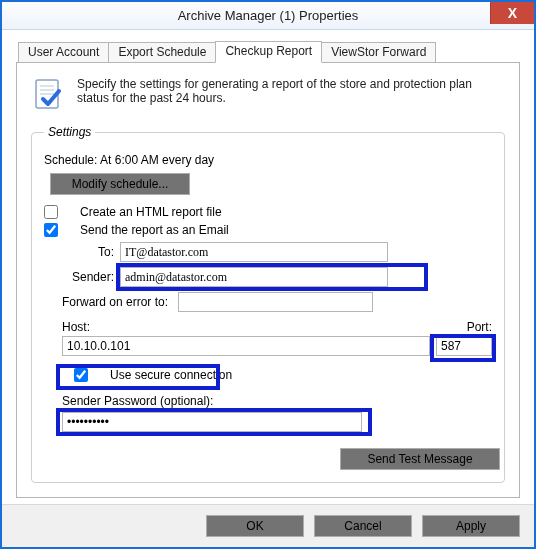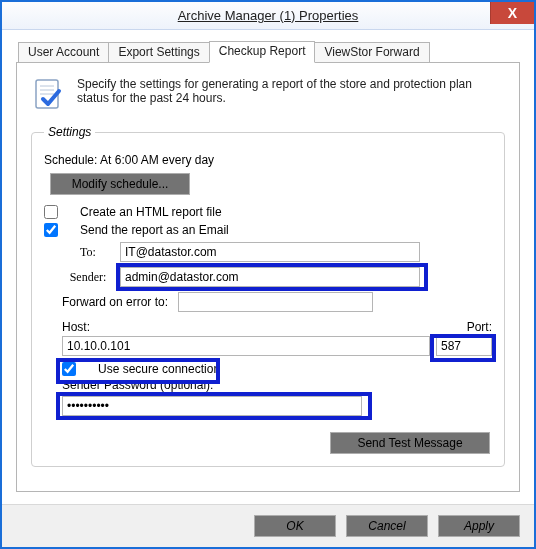--- a/index.html
+++ b/index.html
@@ -27,21 +27,20 @@
     border-bottom: 1px solid #c9d7ee;
     display: flex;
     align-items: center;
     position: relative;
   }
   .titlebar .title {
     flex: 1;
     text-align: center;
     font-size: 13px;
     color: #222;
-    text-decoration: underline;
   }
   .close-btn {
     position: absolute;
     right: 0;
     top: 0;
     width: 44px;
     height: 22px;
     background: #c8483b;
     color: #fff;
     display: flex;
@@ -138,86 +137,85 @@
   .chk input { width: 14px; height: 14px; margin:0; }
   .email-block { padding-left: 18px; }
   .field-row {
     display: flex;
     align-items: center;
     margin: 5px 0;
     gap: 6px;
   }
   .field-row label.col1 {
     width: 52px;
-    text-align: center;
-    font-family: Liberation Serif, serif;
+    text-align: right;
   }
   .txt {
     border: 1px solid #b5b5b5;
     height: 20px;
     padding: 1px 4px;
     font-family: inherit;
     font-size: 12px;
     background: #fff;
   }
-  .wfield { width: 300px; }
+  .wfield { width: 268px; font-family: Liberation Serif, serif; }
   .forward-row label { margin-right: 4px; }
   .forward-input { width: 195px; }
   .hostport {
     display: flex;
     align-items: flex-end;
     gap: 6px;
     margin-top: 8px;
   }
   .hostgroup { flex: 1; display:flex; flex-direction:column; }
   .portgroup { width: 56px; display:flex; flex-direction:column; }
   .hostgroup input { width: 100%; }
   .portgroup input { width: 100%; }
   .stacklabel { margin-bottom: 2px; }
   .secure-row { margin: 6px 0 2px 0; }
   .pw-label { margin-top: 2px; }
   .pw-input { width: 300px; }
   .send-test {
     position: absolute;
-    right: 14px;
+    right: 4px;
     bottom: 12px;
     width: 160px;
   }
   
   .hl {
     position: absolute;
     border: 4px solid #1020d0;
     pointer-events: none;
   }
   
   .dlg-buttons {
     display: flex;
     justify-content: flex-end;
     gap: 10px;
     padding: 10px 14px;
     background: #f0f0f0;
     border-top: 1px solid #d9d9d9;
   }
-  .dlg-buttons .btn { width: 82px; text-align:center;font-style:italic; }
+  .dlg-buttons .btn { width: 98px; text-align:center; }
 </style>
 </head>
 <body>
 
 <div class="window">
   <div class="titlebar">
     <div class="title">Archive Manager (1) Properties</div>
     <div class="close-btn">
       <span>X</span>
     </div>
   </div>
 
   <div class="content">
     <div class="tabs">
       <div class="tab">User Account</div>
-      <div class="tab">Export Settings</div>
+      <div class="tab">Export Schedule</div>
       <div class="tab active">Checkup Report</div>
       <div class="tab">ViewStor Forward</div>
     </div>
 
     <div class="tab-body">
 
       <div class="intro">
         <span class="icon">
           <svg viewBox="0 0 36 36" width="36" height="36">
             <rect x="5" y="3" width="22" height="28" rx="2" fill="#fff" stroke="#8aa3c4" stroke-width="1.5"></rect>
@@ -270,21 +268,21 @@
               <input class="txt" type="text" value="10.10.0.101" style="">
             </div>
             <div class="portgroup" style="position:relative;">
               <label class="stacklabel" style="text-align:right;">Port:</label>
               <input class="txt" type="text" value="587" style="">
               <div class="hl" style="left:-6px; top:14px; width:66px; height:28px;"></div>
             </div>
           </div>
 
           <div class="secure-row" style="position:relative;">
-            <label class="chk" style="margin:0;">
+            <label class="chk" style="margin:12px;">
               <input type="checkbox" checked="" style="">
               <span>Use secure connection</span>
             </label>
             <div class="hl" style="left:-6px; top:-4px; width:164px; height:26px;"></div>
           </div>
 
           <div class="row pw-label">Sender Password (optional):</div>
           <div style="position:relative;">
             <input class="txt pw-input" type="text" value="••••••••••" style="">
             <div class="hl" style="left:-6px; top:-4px; width:316px; height:28px;"></div>

